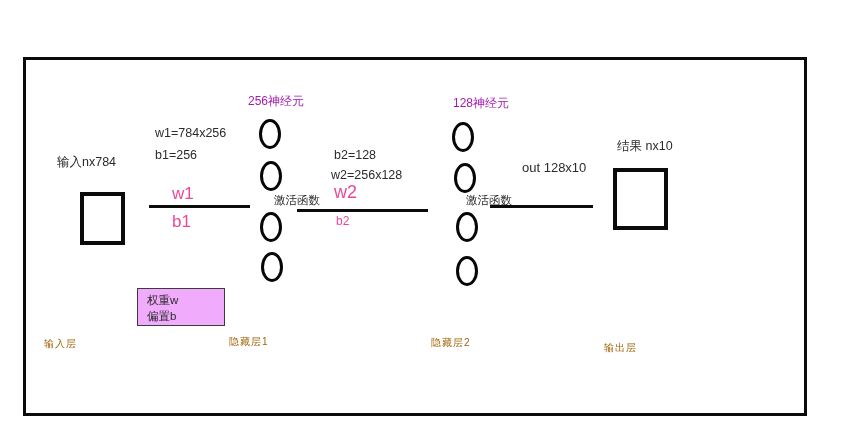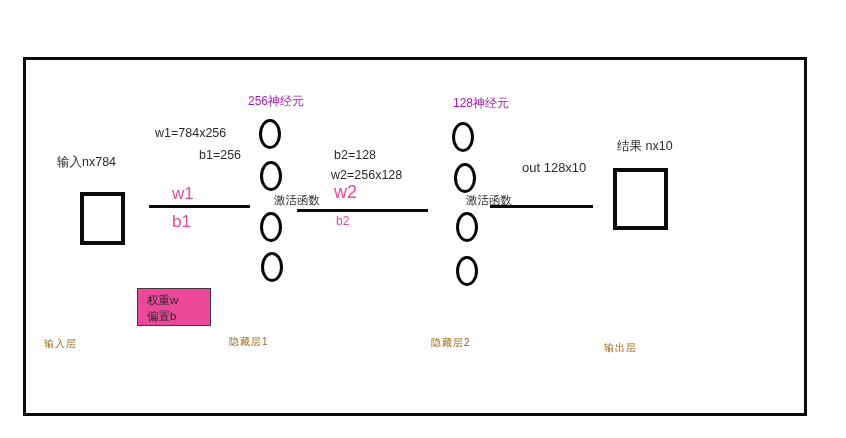--- a/index.html
+++ b/index.html
@@ -17,22 +17,22 @@
     position:absolute;left:23px;top:57px;width:784px;height:359px;
     border:3px solid #0b0b0b;box-sizing:border-box;background:#ffffff;
   }
   .box{
     position:absolute;border:4px solid #0b0b0b;background:#ffffff;
     box-sizing:border-box;
   }
   .input-box{left:80px;top:192px;width:45px;height:53px;}
   .output-box{left:613px;top:168px;width:55px;height:62px;}
   .legend-box{
-    position:absolute;left:137px;top:288px;width:74px;height:38px;
-    border:1px solid #3c3c3c;background:#ec4899;box-sizing:border-box;
+    position:absolute;left:137px;top:288px;width:88px;height:38px;
+    border:1px solid #3c3c3c;background:#f0abfc;box-sizing:border-box;
     padding:3px 16px 0 9px;
   }
   .legend-box .row{font-size:11.5px;line-height:16px;color:#2b2b2b;}
   .hline{position:absolute;height:3px;background:#0b0b0b;}
   .w1-line{left:149px;top:205px;width:101px;}
   .w2-line{left:297px;top:209px;width:131px;}
   .out-line{left:490px;top:205px;width:103px;}
   .ellipse{
     position:absolute;width:22px;height:30px;border:3px solid #060606;
     border-radius:50%;background:#ffffff;box-sizing:border-box;
@@ -48,21 +48,21 @@
 
 <div class="canvas">
 
 
   <div class="frame"></div>
 
   <div class="abs small-note" style="left:57px;top:154px;">输入nx784</div>
   <div class="box input-box"></div>
 
   <div class="abs small-note" style="left:155px;top:126px;">w1=784x256</div>
-  <div class="abs small-note" style="left:155px;top:148px;margin-left:44px;">b1=256</div>
+  <div class="abs small-note" style="left:155px;top:148px;">b1=256</div>
   <div class="abs big-var" style="left:172px;top:184px;">w1</div>
   <div class="abs big-var" style="left:172px;top:212px;">b1</div>
   <div class="hline w1-line"></div>
 
   <div class="abs tiny-note" style="left:248px;top:93px;">256神经元</div>
   <div class="ellipse" style="left:259px;top:119px;"></div>
   <div class="ellipse" style="left:260px;top:161px;"></div>
   <div class="ellipse" style="left:260px;top:212px;"></div>
   <div class="ellipse" style="left:261px;top:252px;"></div>
   <div class="abs activation" style="left:274px;top:193px;">激活函数</div>

